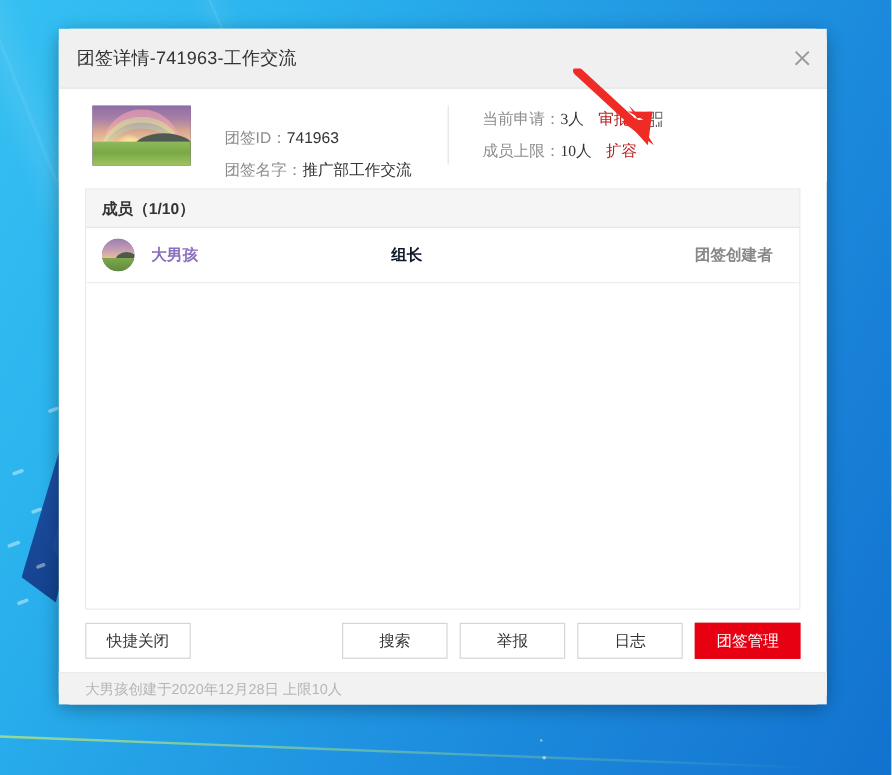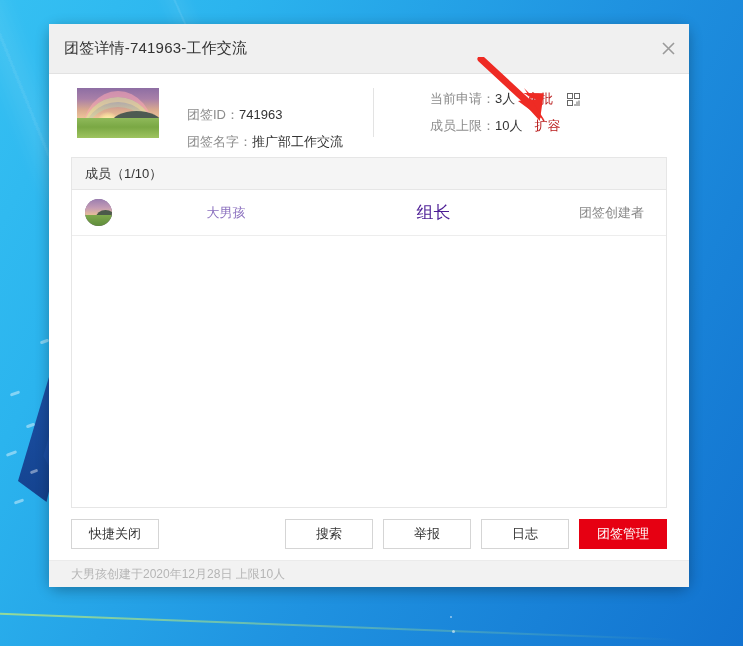--- a/index.html
+++ b/index.html
@@ -173,21 +173,21 @@
     margin-left: 28px;
     align-items: center;
   }
   .info-col {
     display: flex;
     flex-direction: column;
     justify-content: center;
     gap: 9px;
   }
   .info-col.left { width: 186px; margin-top: 31px; }
-  .info-col.right { margin-left: 56px; }
+  .info-col.right { margin-left: 28px; font-family: Liberation Serif, serif; }
   .info-divider {
     width: 1px;
     height: 49px;
     background: #e3e3e3;
     flex: 0 0 auto;
   }
   .info-row {
     font-size: 13px;
     color: #333;
     white-space: nowrap;
@@ -212,36 +212,36 @@
 
   
   .members-wrap {
     margin: 6px 22px 0 22px;
     border: 1px solid #e6e6e6;
     flex: 1 1 auto;
     display: flex;
     flex-direction: column;
     background: #ffffff;
     min-height: 0;
+    font-weight: bold;
   }
   .members-header {
     height: 31px;
     background: #f5f5f5;
     border-bottom: 1px solid #e6e6e6;
     display: flex;
     align-items: center;
     padding-left: 13px;
     font-size: 13px;
     color: #333333;
   }
   .members-list {
     flex: 1 1 auto;
     overflow: auto;
     background: #ffffff;
-    text-align: center;
   }
   .member-row {
     height: 45px;
     display: flex;
     align-items: center;
     padding: 0 22px 0 13px;
     border-bottom: 1px solid #ededed;
     cursor: pointer;
   }
   .member-avatar {
@@ -265,22 +265,22 @@
     background: #4b5a4a;
     border-radius: 50% 50% 0 0 / 100% 100% 0 0;
   }
   .member-name {
     margin-left: 14px;
     font-size: 13px;
     color: #8a6fbe;
     width: 200px;
   }
   .member-role {
-    font-size: 17px;
-    color: #4c1d95;
+    font-size: 13px;
+    color: #0f172a;
     width: 215px;
   }
   .member-tag {
     font-size: 13px;
     color: #888888;
     margin-left: auto;
   }
 
   
   .btn-bar {

